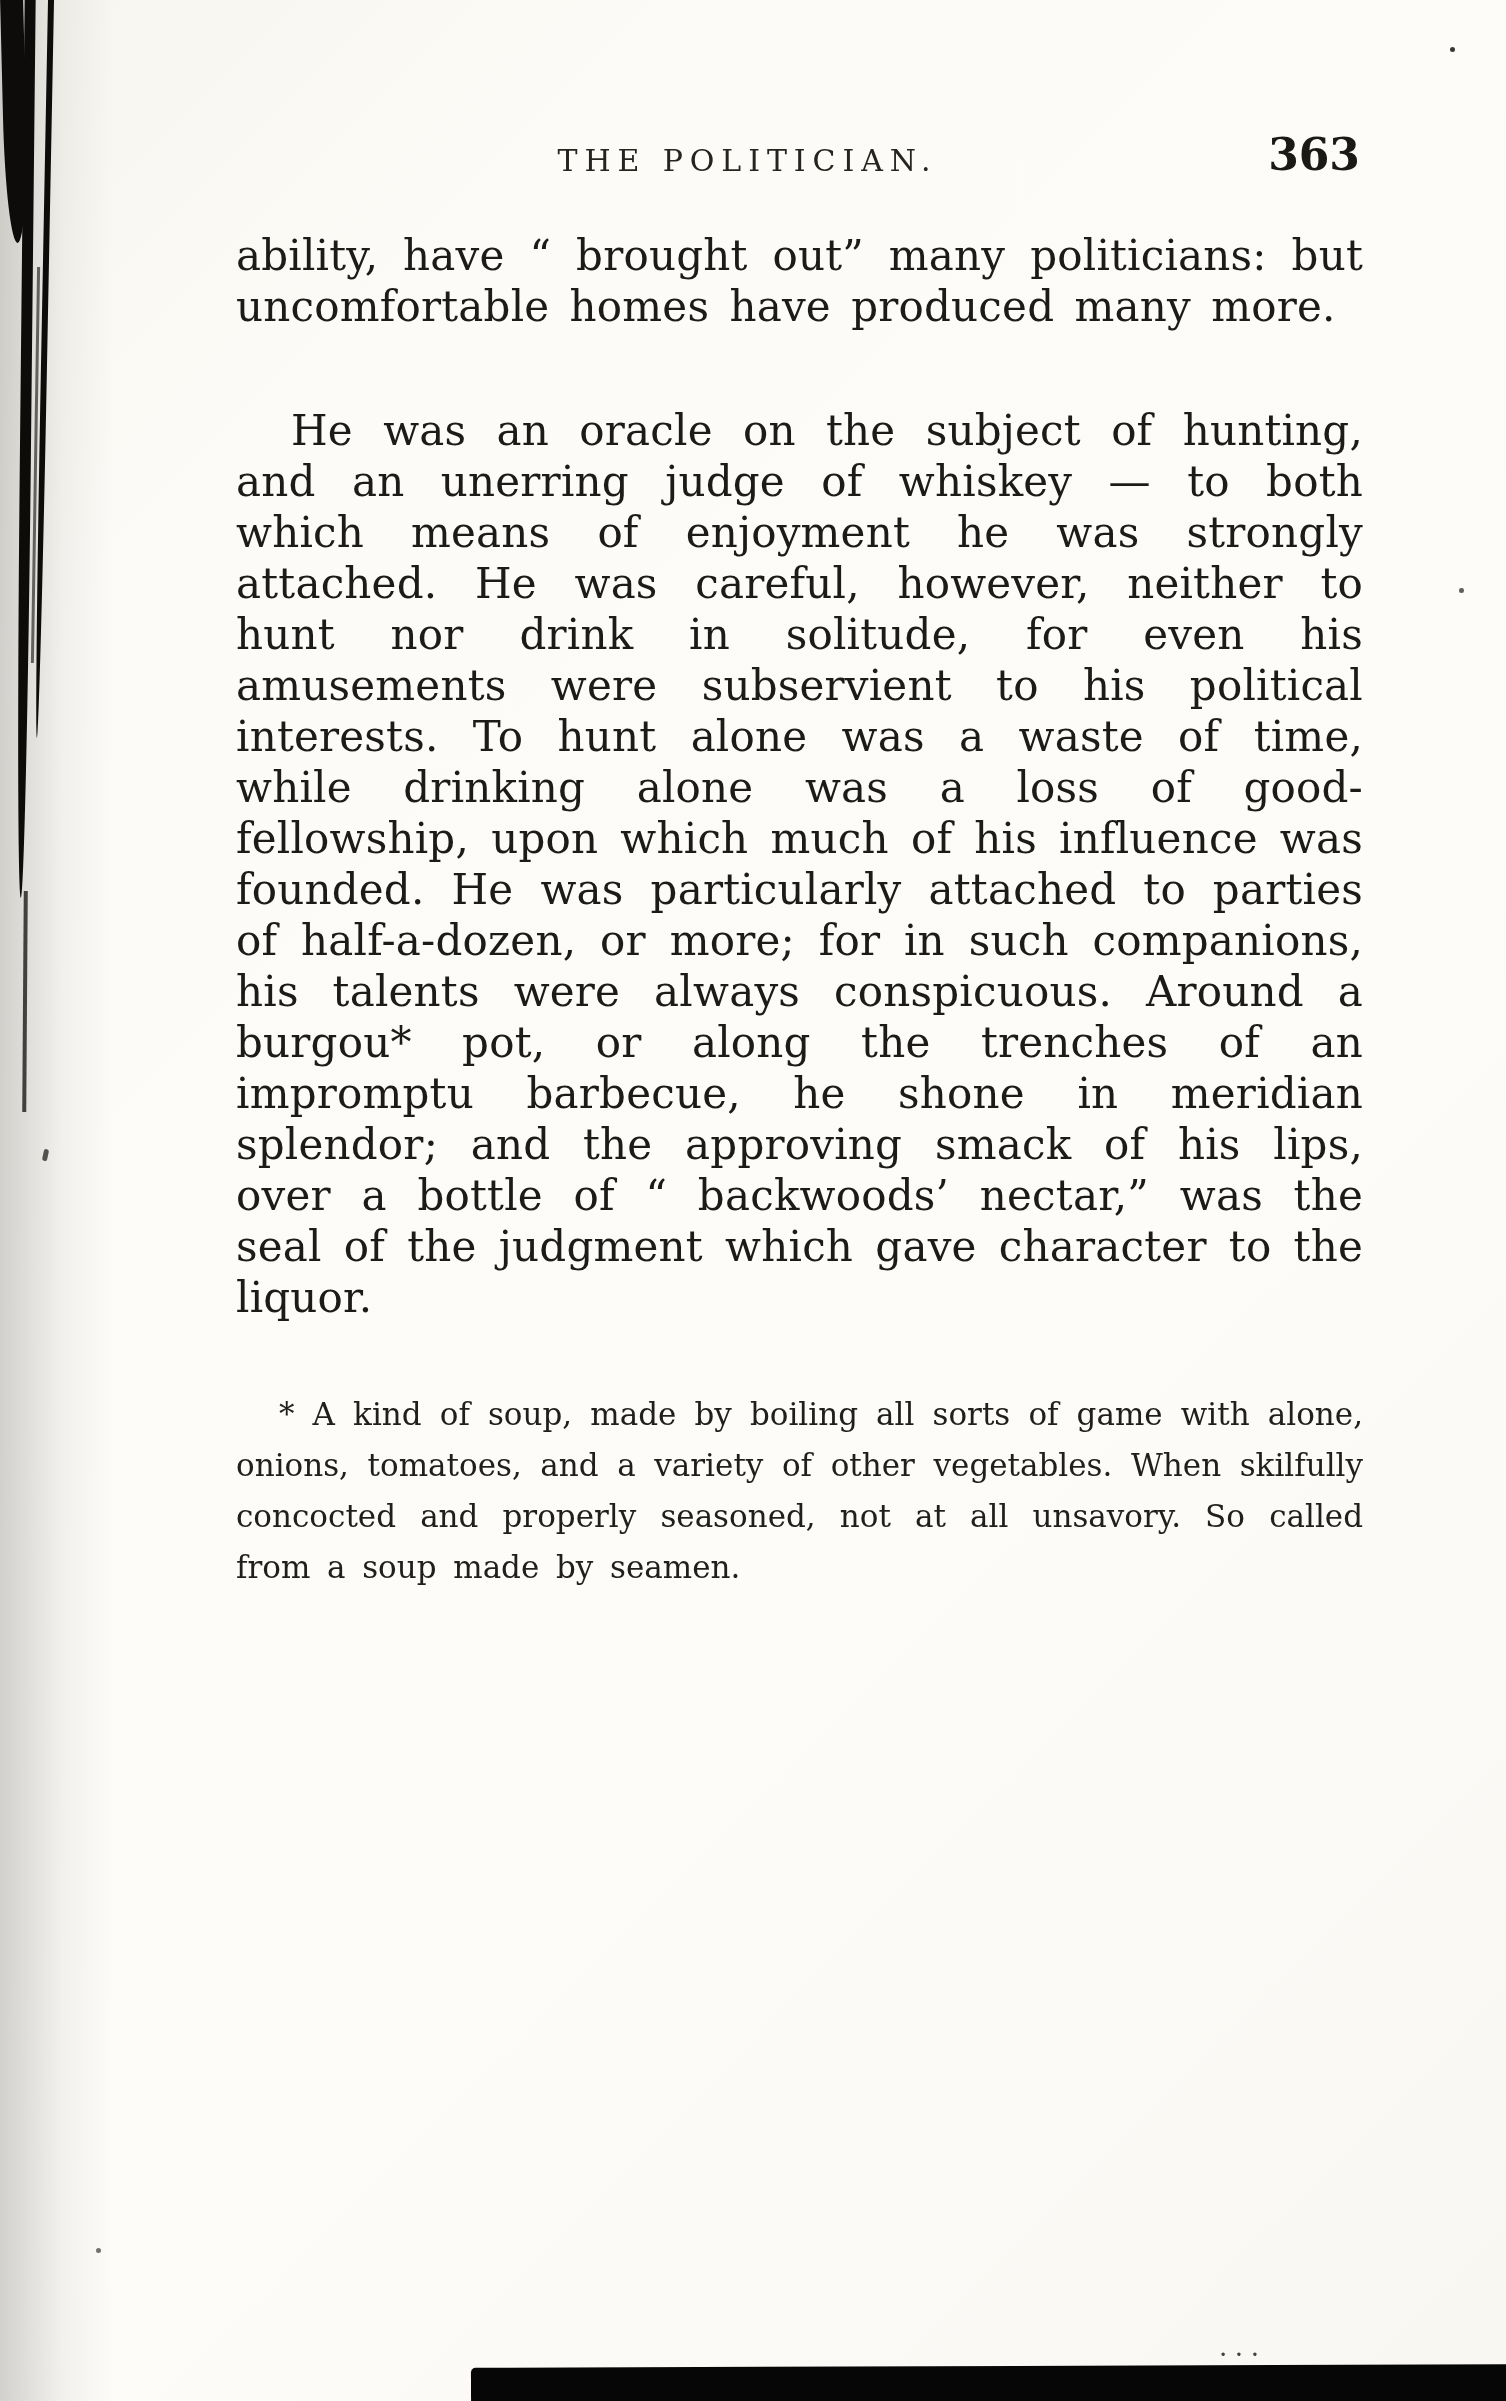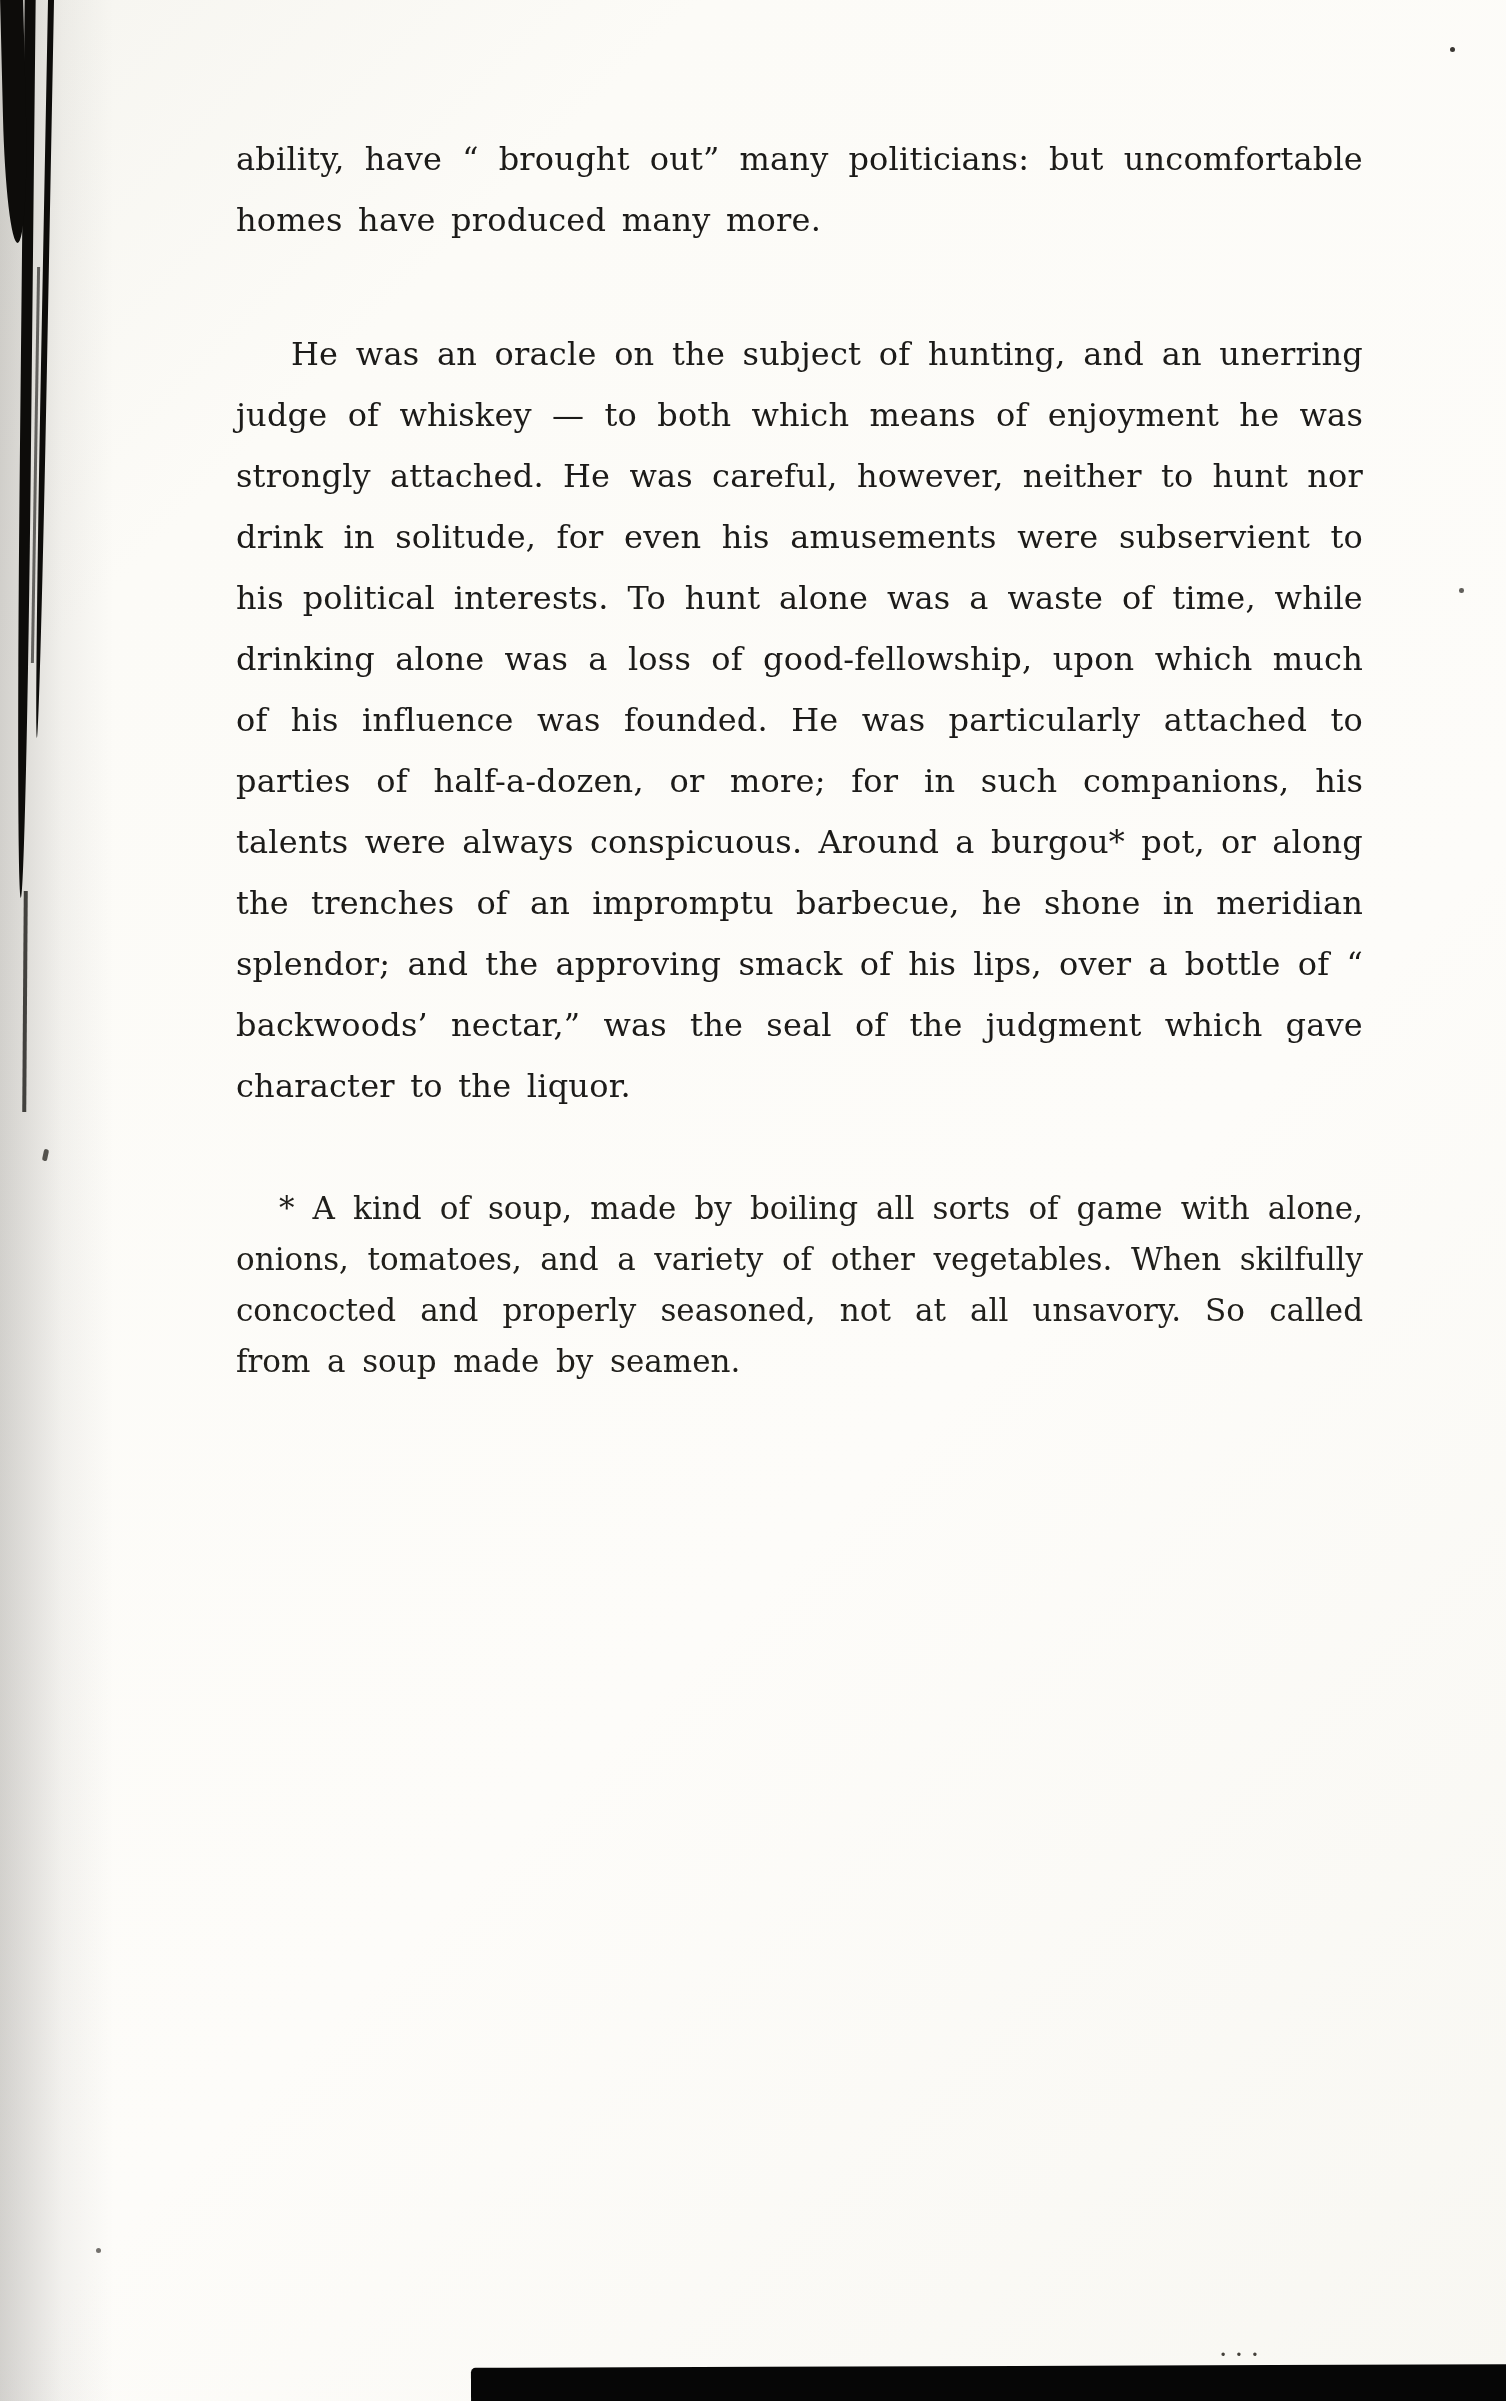--- a/index.html
+++ b/index.html
@@ -85,22 +85,22 @@
     position: absolute;
     right: 3px;
     top: 0;
     font-size: 44px;
     font-weight: bold;
     color: #1a1916;
   }
 
   .body-text p {
     margin: 0;
-    font-size: 32px;
-    line-height: 61px;
+    font-size: 42px;
+    line-height: 51px;
     text-align: justify;
     word-spacing: 0.16em;
     letter-spacing: 0.2px;
   }
   .body-text p.first {
     margin-bottom: 73px;
   }
   .body-text p.indented {
     text-indent: 55px;
   }
@@ -127,20 +127,24 @@
   <div class="spine-stroke spine-e"></div>
   <div class="bottom-bar"></div>
   <div class="speck speck-1"></div>
   <div class="speck speck-2"></div>
   <div class="speck speck-3"></div>
   <div class="speck speck-4"></div>
   <div class="speck-dots">...</div>
 
   <div class="column">
 
+    <div class="running-head">
+      <span class="running-title">THE POLITICIAN.</span>
+      <span class="page-number">363</span>
+    </div>
 
     <div class="body-text">
       <p class="first">ability, have “ brought out” many politicians: but uncomfortable homes have produced many more.</p>
       <p class="indented">He was an oracle on the subject of hunting, and an unerring judge of whiskey — to both which means of enjoyment he was strongly attached. He was careful, however, neither to hunt nor drink in solitude, for even his amusements were subservient to his political interests. To hunt alone was a waste of time, while drinking alone was a loss of good-fellowship, upon which much of his influence was founded. He was particularly attached to parties of half-a-dozen, or more; for in such companions, his talents were always conspicuous. Around a burgou* pot, or along the trenches of an impromptu barbecue, he shone in meridian splendor; and the approving smack of his lips, over a bottle of “ backwoods’ nectar,” was the seal of the judgment which gave character to the liquor.</p>
     </div>
 
     <div class="footnote">* A kind of soup, made by boiling all sorts of game with alone, onions, tomatoes, and a variety of other vegetables. When skilfully concocted and properly seasoned, not at all unsavory. So called from a soup made by seamen.</div>
 
   </div>
 

